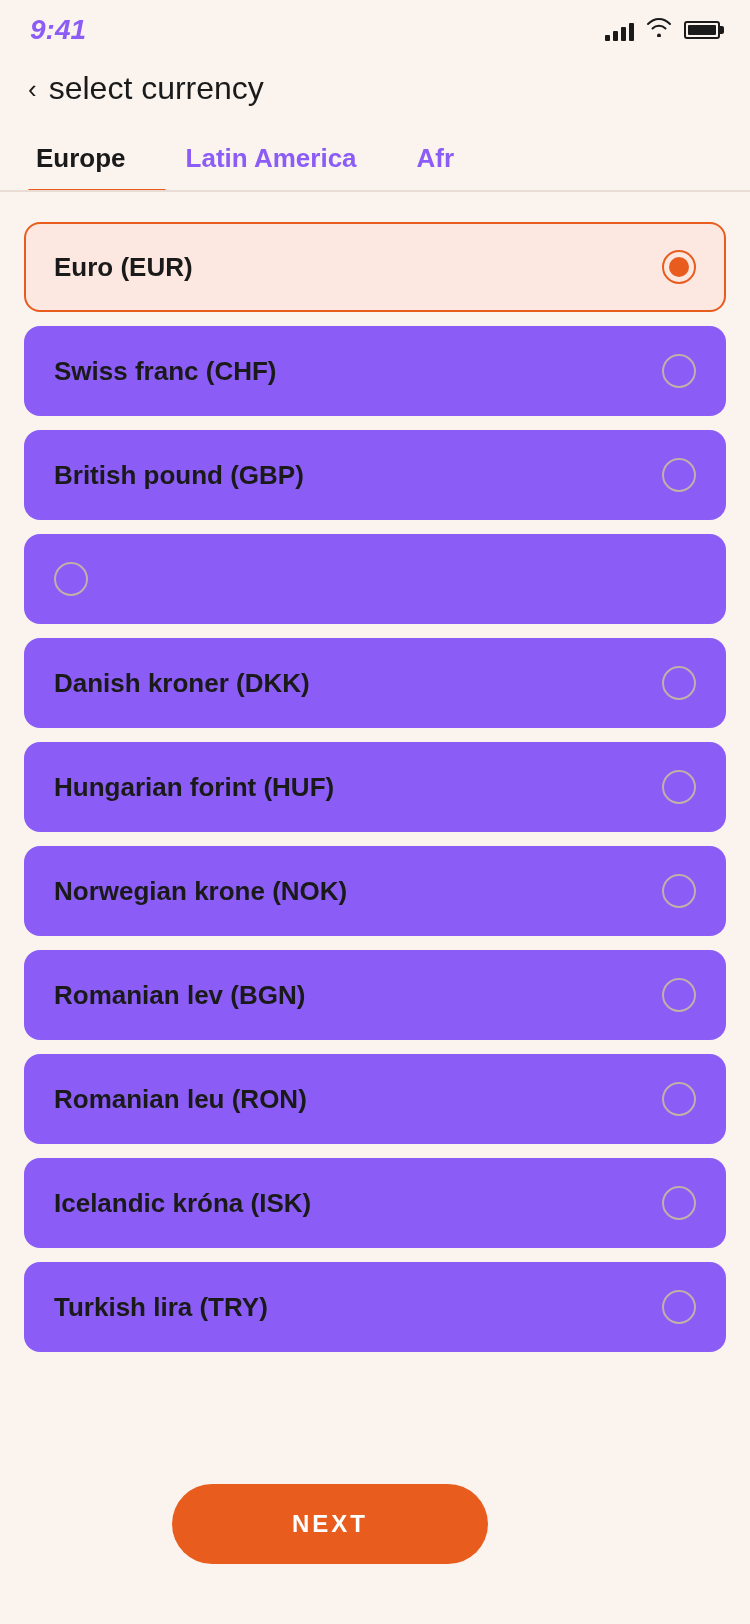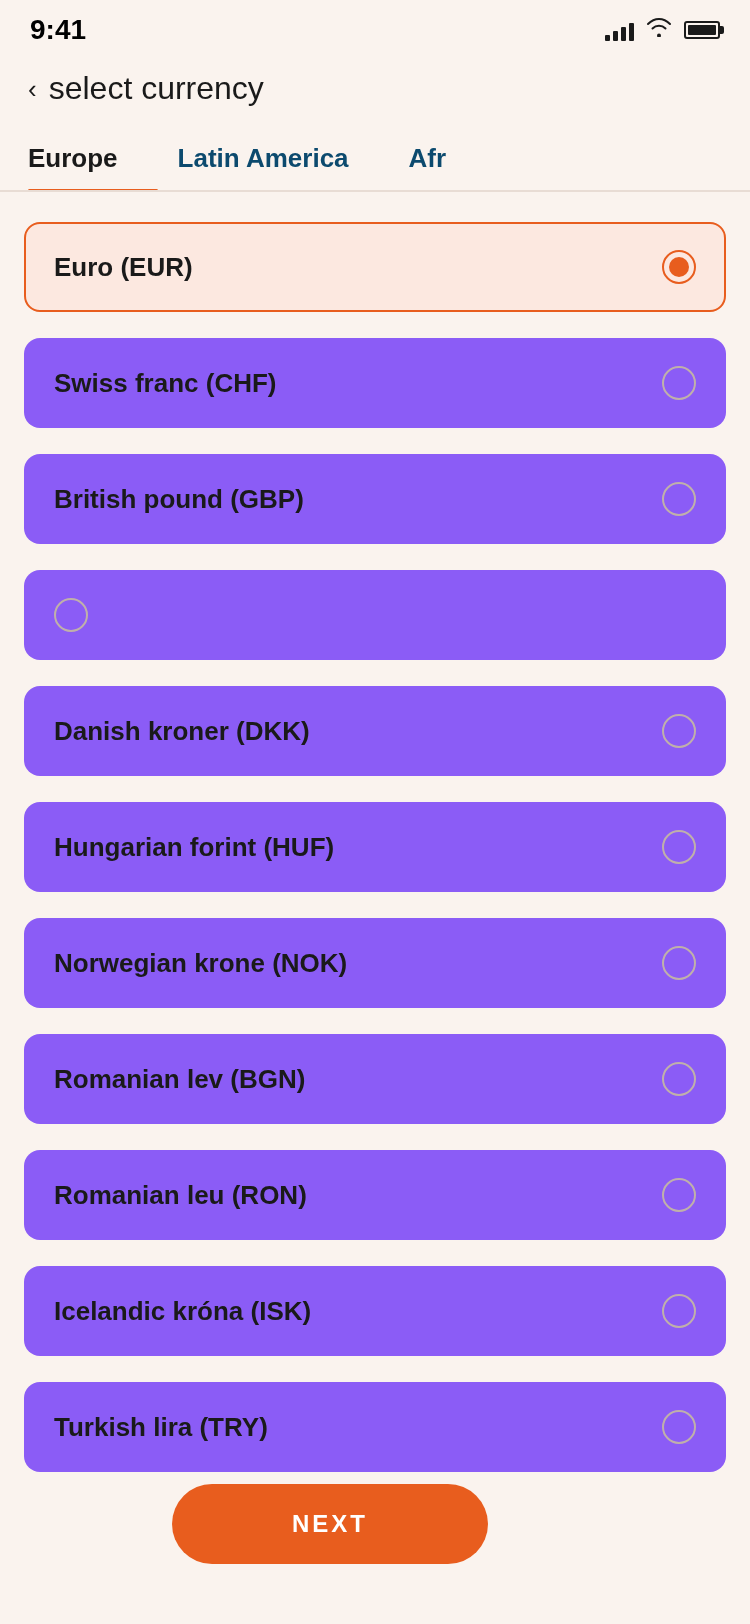--- a/index.html
+++ b/index.html
@@ -22,21 +22,22 @@
       display: flex;
       justify-content: space-between;
       align-items: center;
       padding: 14px 30px 8px;
       height: 54px;
     }
 
     .status-time {
       font-size: 28px;
       font-weight: 700;
-      color: #000000;
+      color: #8b5cf6;
+      font-style: italic;
     }
 
     .status-icons {
       display: flex;
       align-items: center;
       gap: 12px;
     }
 
     .signal-bars {
       display: flex;
@@ -113,28 +114,28 @@
       align-items: center;
       border-bottom: 2px solid #e8dcd4;
       margin: 0 0 30px 0;
       overflow: hidden;
     }
 
     .tab {
       padding: 16px 0;
       font-size: 26px;
       font-weight: 600;
-      color: #0c4a6e;
+      color: #8b5cf6;
       cursor: pointer;
       position: relative;
       white-space: nowrap;
     }
 
     .tab:first-child {
-      padding-left: 28px;
+      padding-left: 36px;
       padding-right: 40px;
     }
 
     .tab:nth-child(2) {
       padding-left: 20px;
       padding-right: 40px;
     }
 
     .tab:last-child {
       padding-left: 20px;
@@ -157,21 +158,21 @@
 
     .tab.active:first-child::after {
       left: 28px;
     }
 
     
     .currency-list {
       padding: 0 24px;
       display: flex;
       flex-direction: column;
-      gap: 26px;
+      gap: 14px;
     }
 
     .currency-item {
       display: flex;
       justify-content: space-between;
       align-items: center;
       background-color: #8b5cf6;
       border-radius: 16px;
       padding: 26px 28px;
       border: 2px solid transparent;

